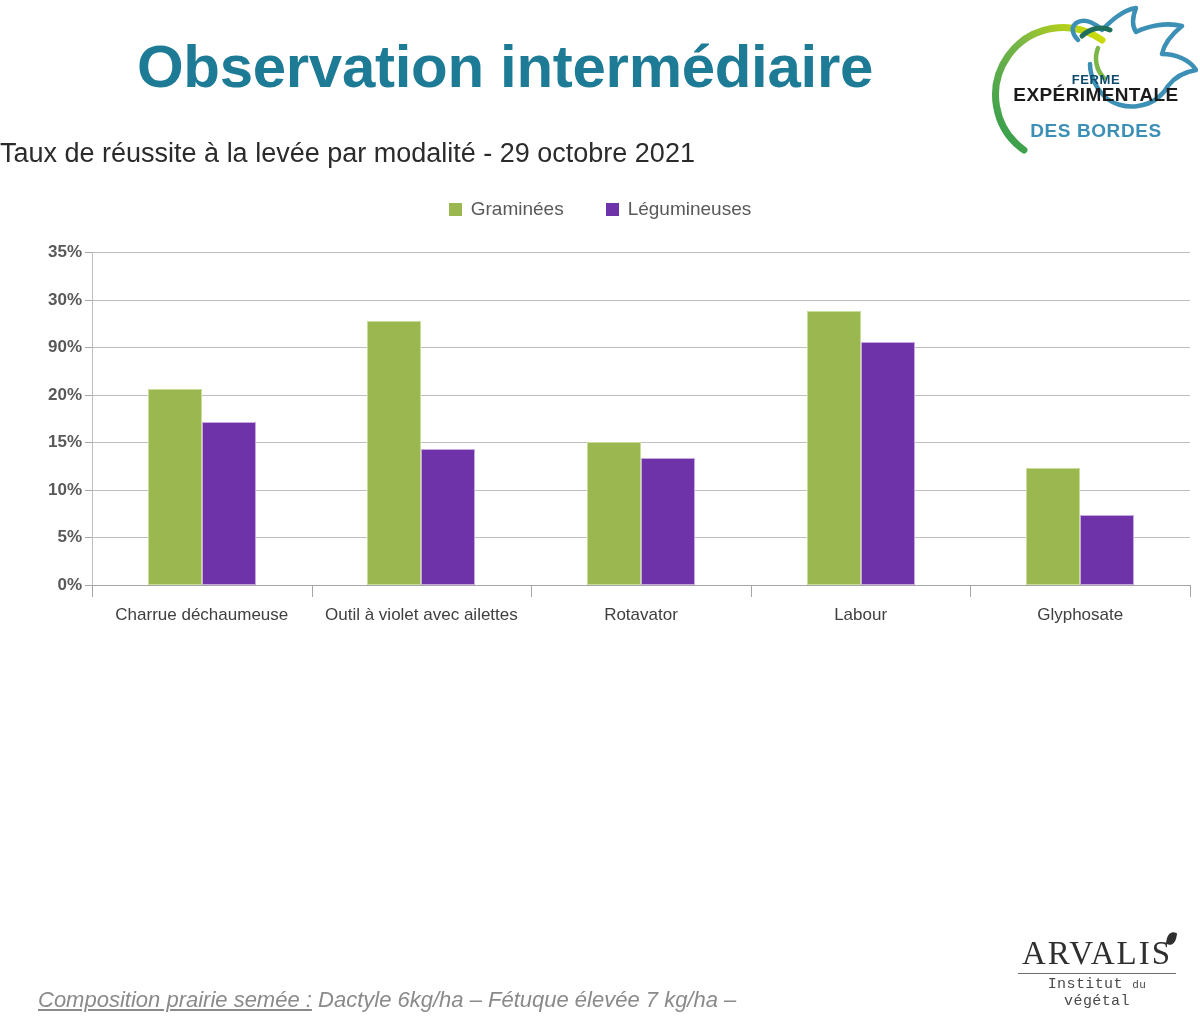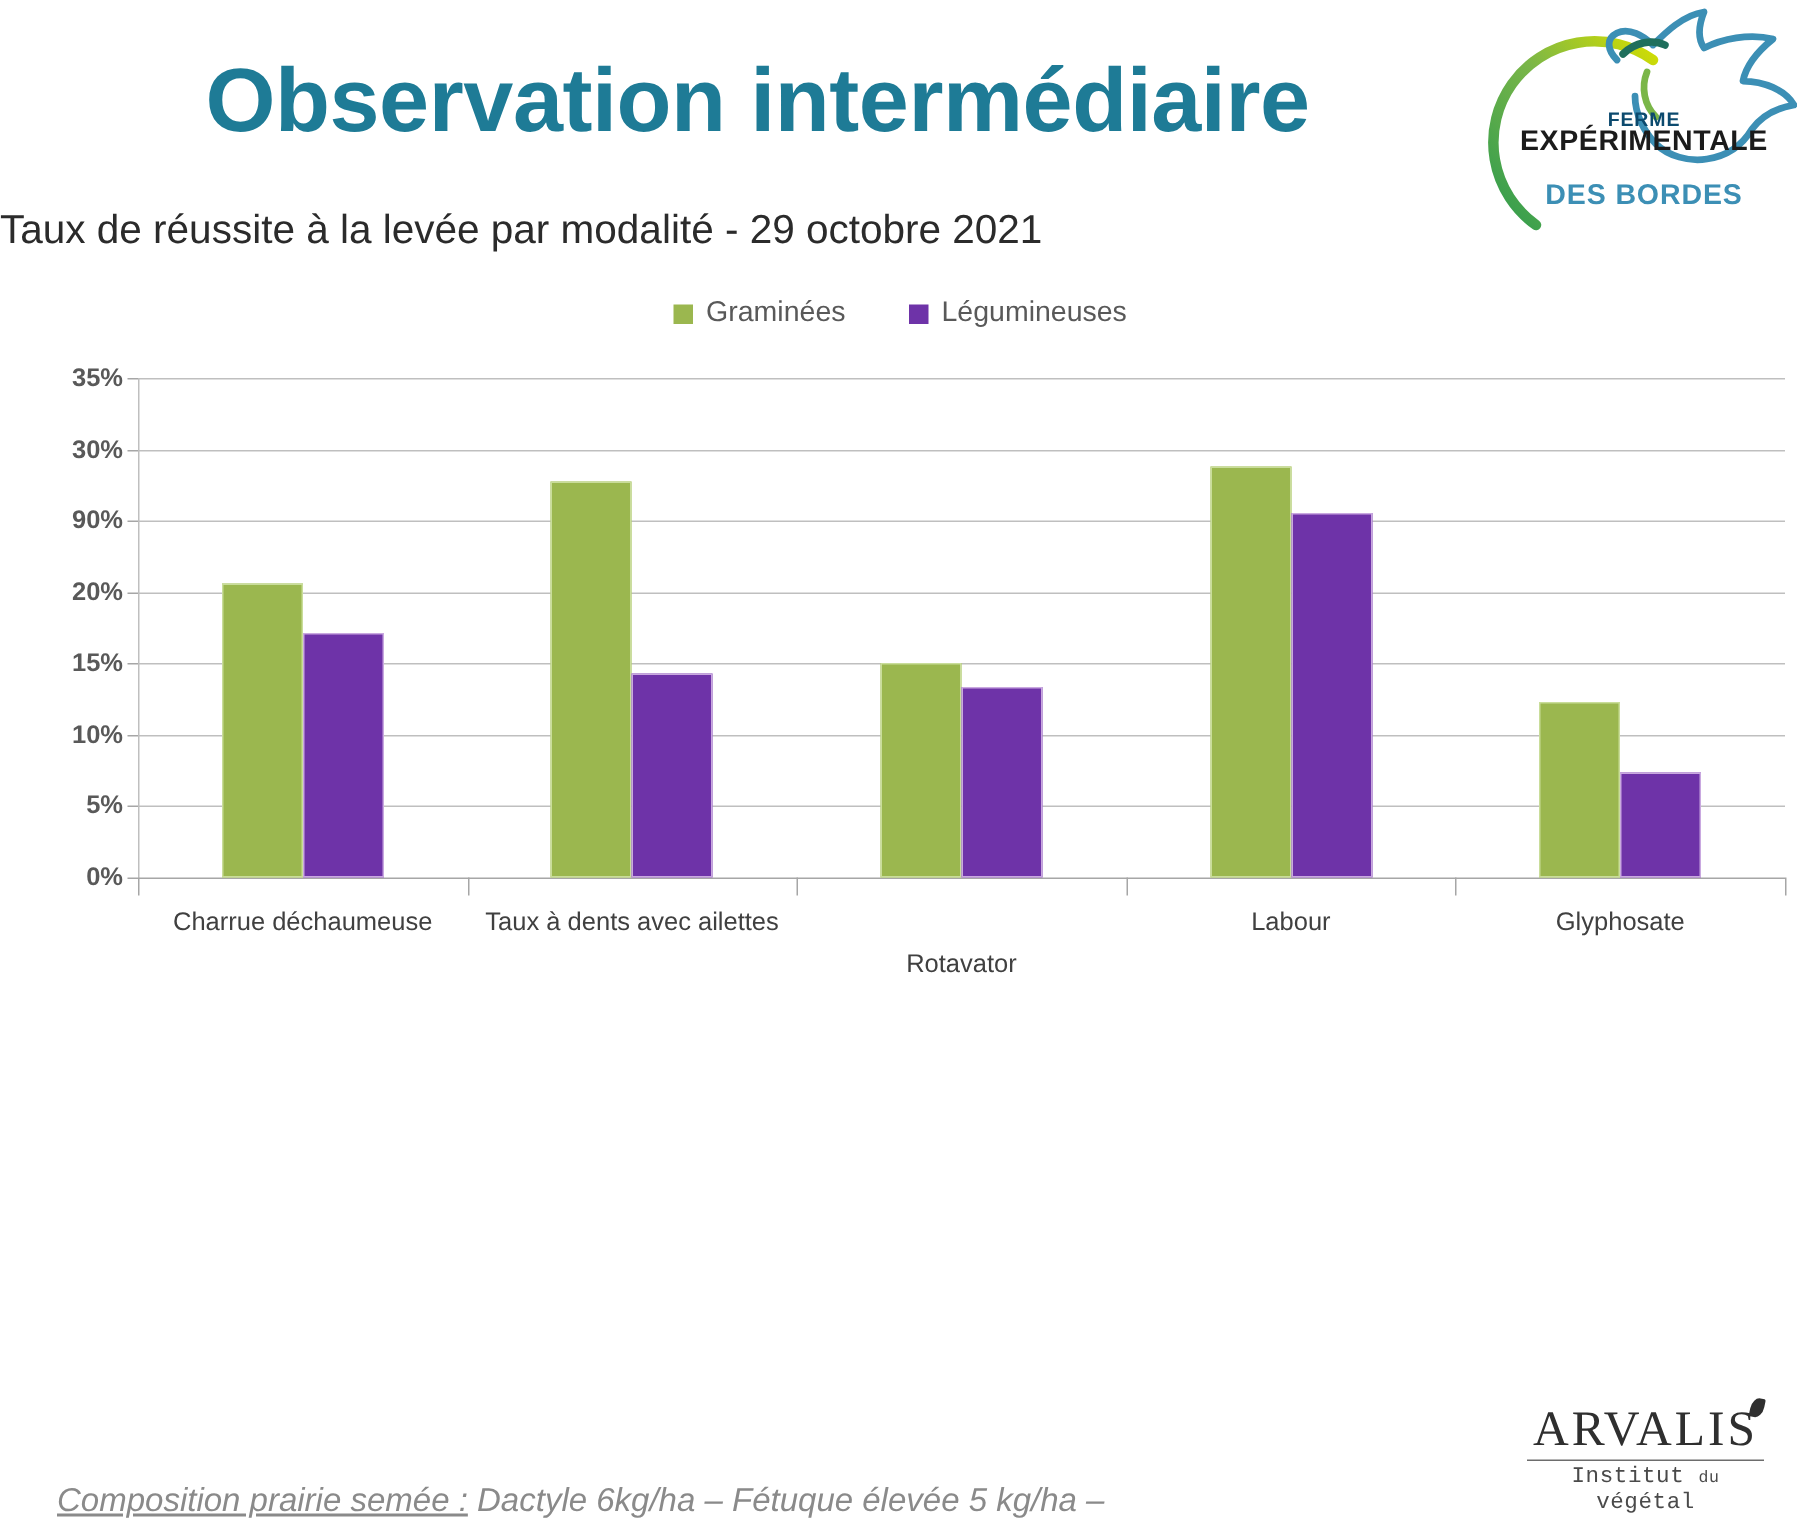--- a/index.html
+++ b/index.html
@@ -262,27 +262,27 @@
           <div class="bar green" title="Graminées — Charrue déchaumeuse: 20.6%" style="height: 195.994px;"></div>
           <div class="bar purple" title="Légumineuses — Charrue déchaumeuse: 17.1%" style="height: 162.694px;"></div>
         </div>
         <div class="cat-tick" style="left: 219.6px;"></div>
         <div class="cat-label" style="left: 0px; width: 219.6px;">Charrue déchaumeuse</div>
         <div class="group" style="left: 219.6px; width: 219.6px;">
           <div class="bar green" title="Graminées — Outil à dents avec ailettes: 27.7%" style="height: 263.546px;"></div>
           <div class="bar purple" title="Légumineuses — Outil à dents avec ailettes: 14.3%" style="height: 136.054px;"></div>
         </div>
         <div class="cat-tick" style="left: 439.2px;"></div>
-        <div class="cat-label" style="left: 219.6px; width: 219.6px;">Taux à dents avec ailettes</div>
+        <div class="cat-label" style="left: 219.6px; width: 219.6px;">Outil à violet avec ailettes</div>
         <div class="group" style="left: 439.2px; width: 219.6px;">
           <div class="bar green" title="Graminées — Rotavator: 15%" style="height: 142.714px;"></div>
           <div class="bar purple" title="Légumineuses — Rotavator: 13.4%" style="height: 127.491px;"></div>
         </div>
         <div class="cat-tick" style="left: 658.8px;"></div>
-        <div class="cat-label" style="left: 439.2px; width: 219.6px; margin-top: 28px;">Rotavator</div>
+        <div class="cat-label" style="left: 439.2px; width: 219.6px;">Rotavator</div>
         <div class="group" style="left: 658.8px; width: 219.6px;">
           <div class="bar green" title="Graminées — Labour: 28.8%" style="height: 274.011px;"></div>
           <div class="bar purple" title="Légumineuses — Labour: 25.5%" style="height: 242.614px;"></div>
         </div>
         <div class="cat-tick" style="left: 878.4px;"></div>
         <div class="cat-label" style="left: 658.8px; width: 219.6px;">Labour</div>
         <div class="group" style="left: 878.4px; width: 219.6px;">
           <div class="bar green" title="Graminées — Glyphosate: 12.3%" style="height: 117.026px;"></div>
           <div class="bar purple" title="Légumineuses — Glyphosate: 7.4%" style="height: 70.4057px;"></div>
         </div>
@@ -294,21 +294,21 @@
       <div class="ytick-label" style="top: 297.429px;">5%</div>
       <div class="ytick-label" style="top: 249.857px;">10%</div>
       <div class="ytick-label" style="top: 202.286px;">15%</div>
       <div class="ytick-label" style="top: 154.714px;">20%</div>
       <div class="ytick-label" style="top: 107.143px;">90%</div>
       <div class="ytick-label" style="top: 59.5714px;">30%</div>
       <div class="ytick-label" style="top: 12px;">35%</div>
     </div>
 
   <div id="footer">
-    <span class="lead">Composition  prairie semée :</span><span> Dactyle 6kg/ha – Fétuque élevée 5 kg/ha –</span><br>
+    <span class="lead">Composition  prairie semée :</span><span> Dactyle 6kg/ha – Fétuque élevée 7 kg/ha –</span><br>
   </div>
 
   <div id="arvalis">
     <div id="arv-name">
       <span>ARVALIS</span>
       <span id="arv-leaf"></span>
     </div>
     <div id="arv-rule"></div>
     <div id="arv-sub"><span>Institut </span><span class="sm">du </span><span>végétal</span></div>
   </div>

